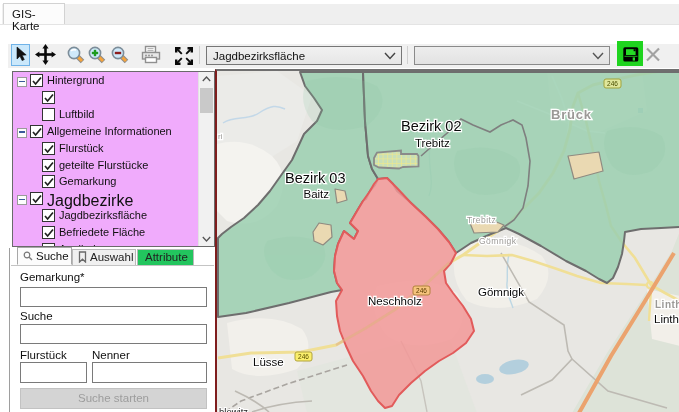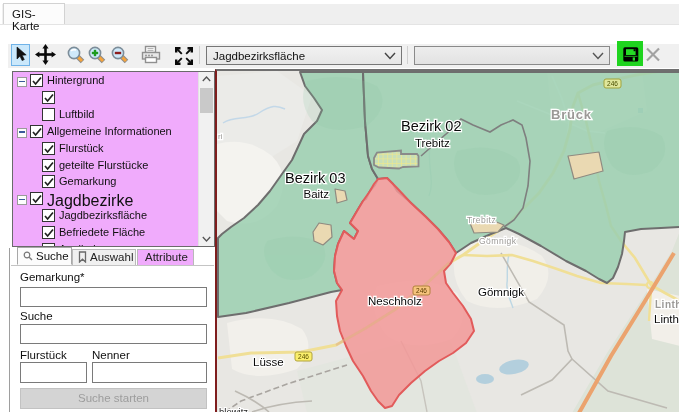--- a/index.html
+++ b/index.html
@@ -171,21 +171,21 @@
       <polyline points="0.8,5 4.5,1 8.2,5" fill="none" stroke="#555" stroke-width="1.3"></polyline>
     </svg>
     <svg style="position:absolute;right:3px;bottom:4px;" width="9" height="6" viewBox="0 0 9 6">
       <polyline points="0.8,1 4.5,5 8.2,1" fill="none" stroke="#555" stroke-width="1.3"></polyline>
     </svg>
     <div style="position:absolute;right:1px;top:16px;width:13px;height:25px;background:#c9c9c9;"></div>
   </div>
 
 <div class="abs" style="left:11px;top:264.5px;width:203px;height:1px;background:#c4c4c4;"></div>
 <div class="abs" style="left:72px;top:249px;width:64px;height:16px;background:#f0f0f0;border:1px solid #b9b9b9;border-bottom:none;box-sizing:border-box;font-size:11.5px;color:#222;padding:1px 0 0 17px;">Auswahl</div>
-<div class="abs" style="left:137px;top:249px;width:57px;height:16px;background:#f0abfc;border:1px solid #b9b9b9;border-bottom:none;box-sizing:border-box;font-size:11.5px;color:#222;padding:1px 0 0 7px;">Attribute</div>
+<div class="abs" style="left:137px;top:249px;width:57px;height:16px;background:#22c55e;border:1px solid #b9b9b9;border-bottom:none;box-sizing:border-box;font-size:11.5px;color:#222;padding:1px 0 0 7px;">Attribute</div>
 <div class="abs" style="left:17px;top:247px;width:55px;height:18px;background:#fcfcfc;border:1px solid #a8a8a8;border-bottom:1px solid #fcfcfc;box-sizing:border-box;font-size:11.5px;color:#111;padding:2px 0 0 18px;">Suche</div>
 <svg class="abs" style="left:23px;top:251px;" width="10" height="10" viewBox="0 0 10 10">
     <circle cx="4" cy="4" r="2.8" fill="none" stroke="#777" stroke-width="1.2"></circle>
     <line x1="6.2" y1="6.2" x2="9" y2="9" stroke="#777" stroke-width="1.4"></line>
   </svg>
 <svg class="abs" style="left:78px;top:251px;" width="9" height="12" viewBox="0 0 9 12">
     <path d="M1.5,1 L7.5,1 L7.5,11 L4.5,8.2 L1.5,11 Z" fill="none" stroke="#6a6a6a" stroke-width="1.3"></path>
   </svg>
 
 <div class="lbl" style="left:20px;top:271px;">Gemarkung*</div>

